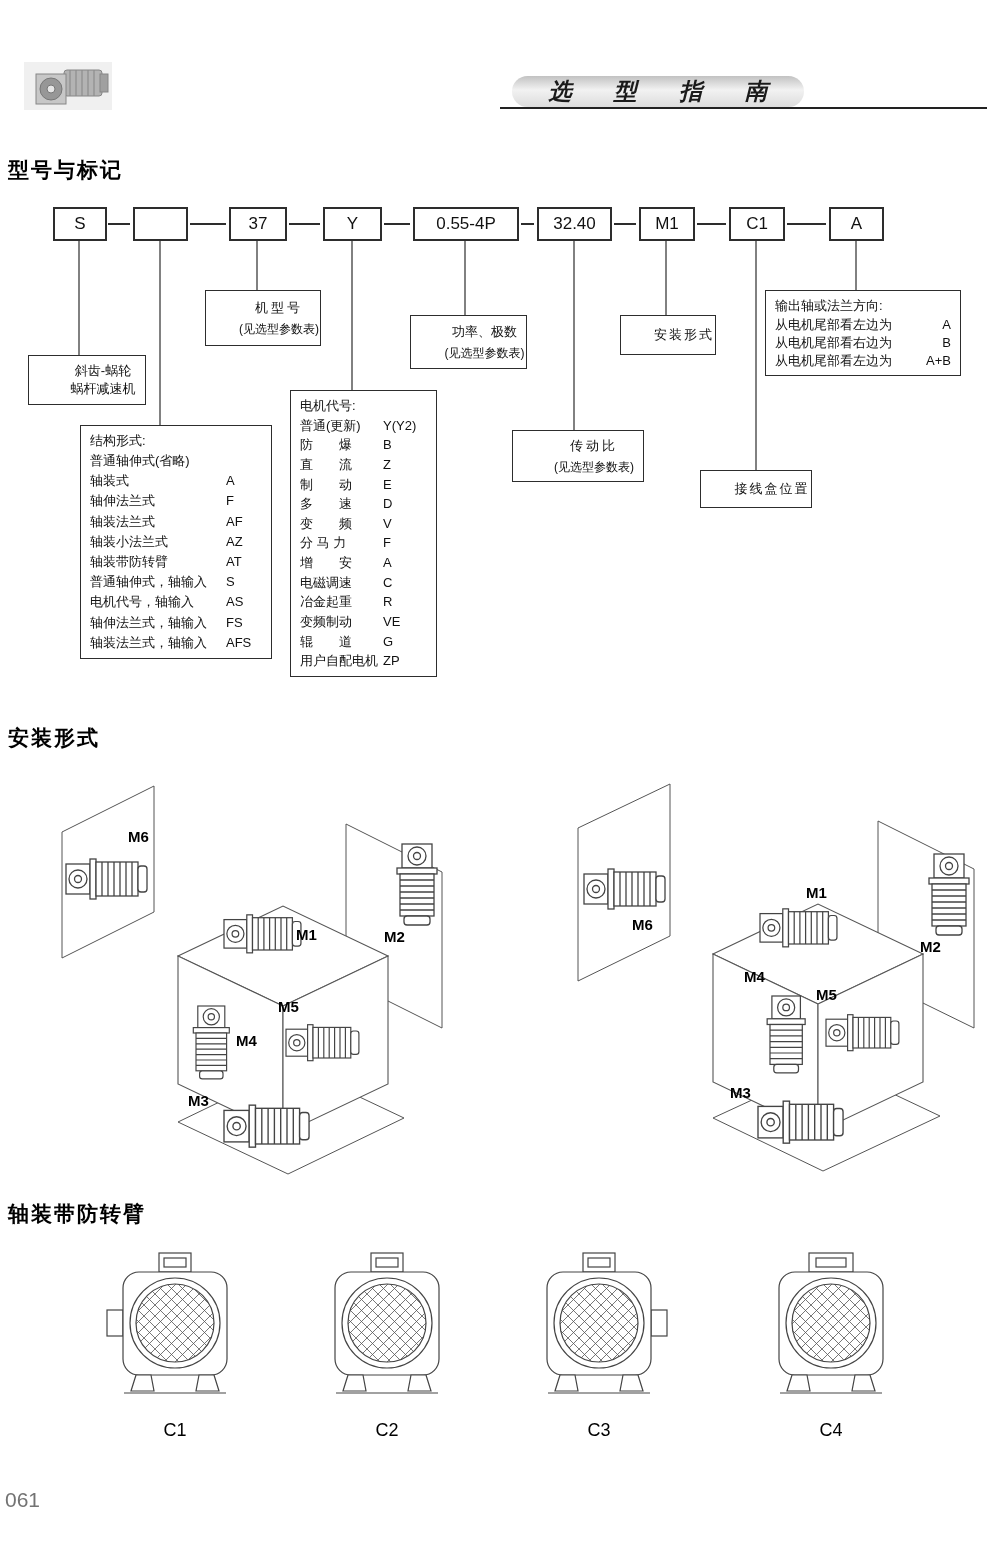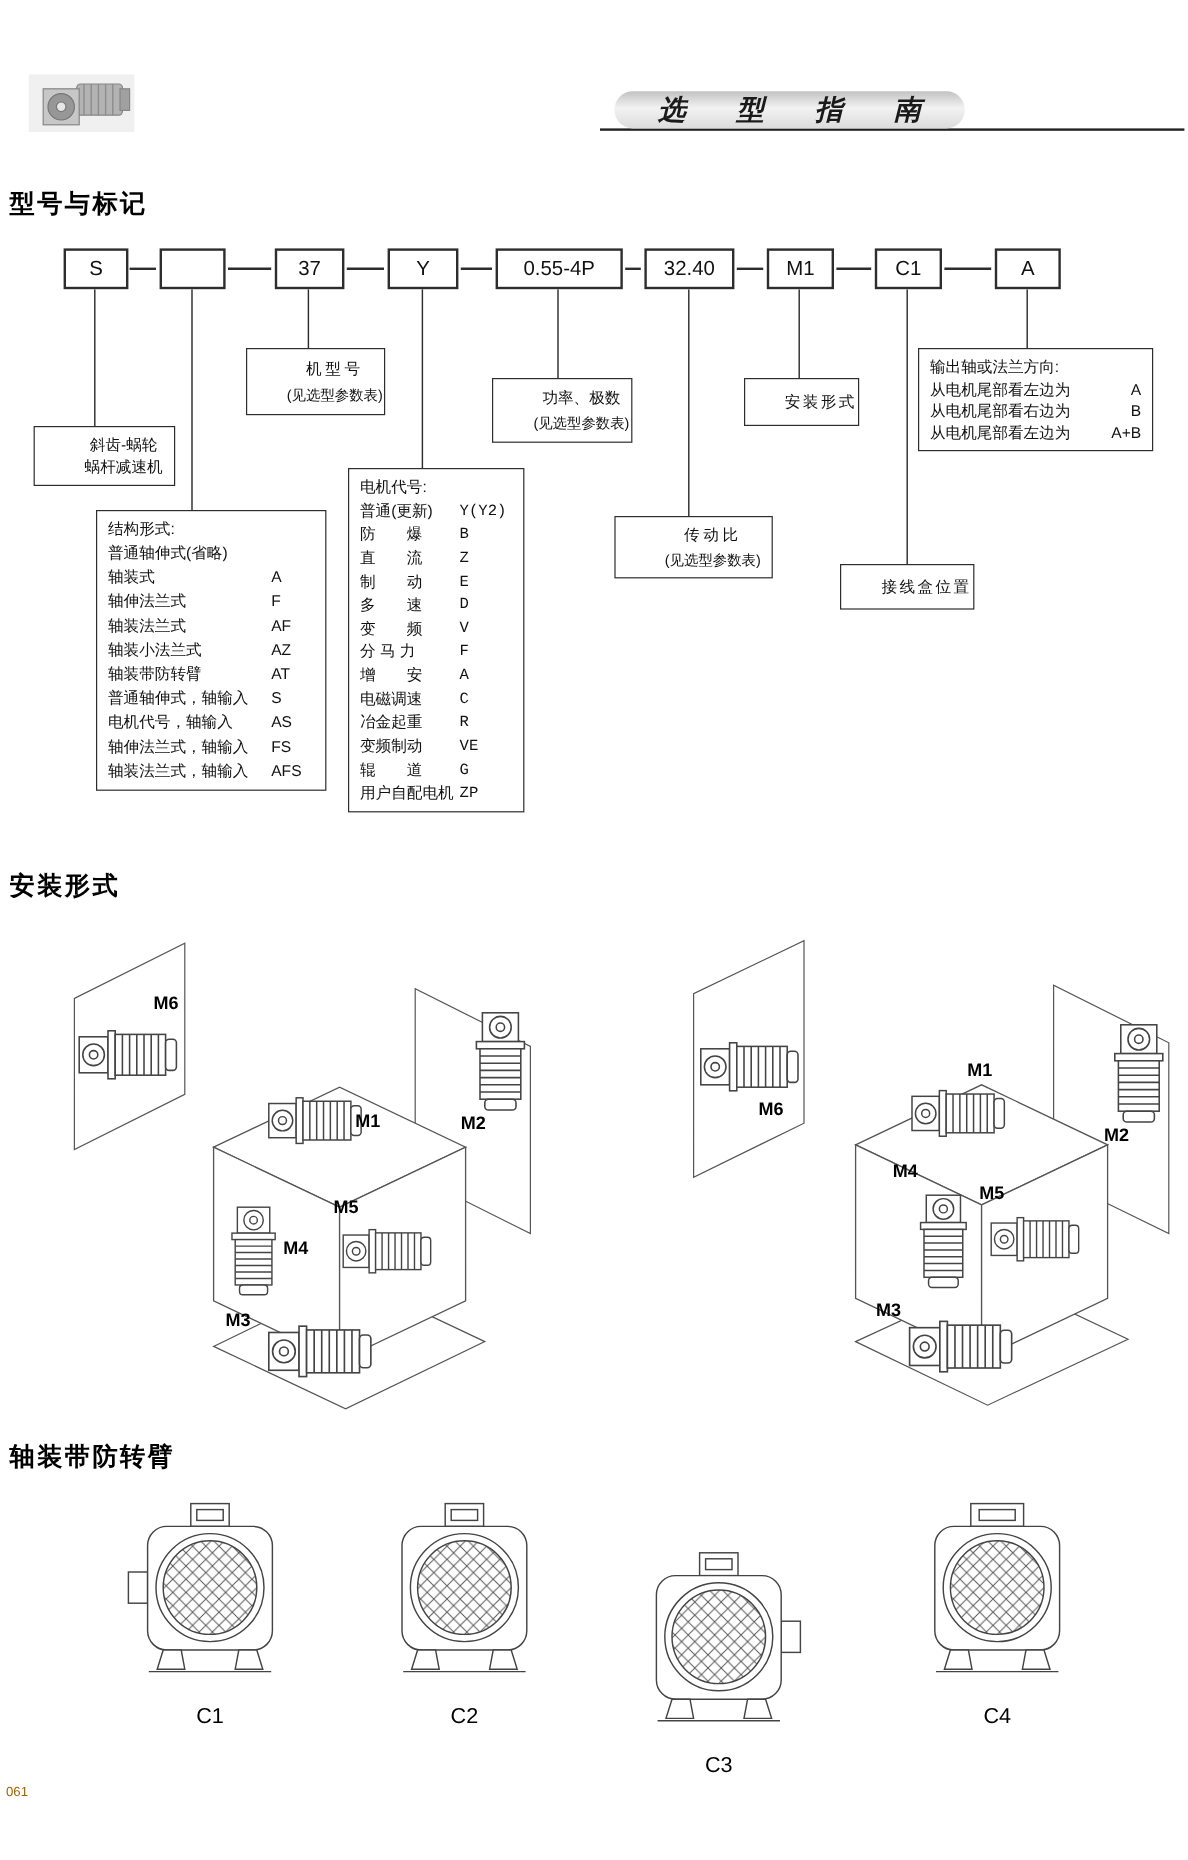--- a/index.html
+++ b/index.html
@@ -37,32 +37,32 @@
     font-size:13px; line-height:18px; color:#111; z-index:2;
   }
   .callout.center { display:flex; flex-direction:column; align-items:center; justify-content:center; text-align:center;padding-left:32px; }
   .callout .small { font-size:12px; margin-top:3px; }
   .listbox { display:flex; flex-direction:column; padding:5px 9px; }
   .ltitle { line-height:20px; white-space:nowrap; }
   .vlist { flex:1; display:flex; flex-direction:column; justify-content:space-around; }
   .row { display:flex; align-items:flex-end; }
   .row .lbl { flex:1; white-space:nowrap; }
   .row .code { width:36px; white-space:nowrap; }
-  .motorbox .row .code { width:44px;font-family:Liberation Mono, monospace; }
+  .motorbox .row .code { width:44px; }
   .outputbox .row .code { width:38px; text-align:right; }
 
   
   .diagram { position:absolute; z-index:1; }
   .mlabel { position:absolute; font-size:15px; font-weight:700; color:#000; }
 
   
   .junction-unit { position:absolute; width:150px; text-align:center; z-index:1; }
   .jlabel { font-size:18px; margin-top:10px; color:#000; }
 
-  .pagenum { position:absolute; left:5px; top:1488px; font-size:11px; color:#a16207; }
+  .pagenum { position:absolute; left:5px; top:1488px; font-size:21px; color:#737373; }
 
   svg { display:block; }
 </style>
 </head>
 <body>
 
 <svg width="0" height="0" style="position:absolute" aria-hidden="true">
   <defs>
     <g id="motorG" stroke="#444" stroke-width="1.3" fill="#fff">
       <rect x="0" y="8" width="24" height="30"></rect>
@@ -364,21 +364,21 @@
       <circle cx="75" cy="73" r="45"></circle>
       <circle cx="75" cy="73" r="39" fill="url(#xhatch)"></circle>
       <path d="M36,125 L31,141 L54,141 L51,125 Z"></path>
       <path d="M114,125 L119,141 L96,141 L99,125 Z"></path>
       <line x1="24" y1="143" x2="126" y2="143"></line>
     </g>
   </svg>
   <div class="jlabel">C2</div>
 </div>
 
-<div class="junction-unit" style="left:524px;top:1291px">
+<div class="junction-unit" style="left:524px;top:1250px">
   <svg width="150" height="160" viewBox="0 0 150 160">
     <g fill="#fff" stroke="#444" stroke-width="1.2">
       <rect x="59" y="3" width="32" height="19"></rect>
       <rect x="64" y="8" width="22" height="9" fill="none"></rect>
       <rect x="127" y="60" width="16" height="26"></rect>
       <rect x="23" y="22" width="104" height="103" rx="16"></rect>
       <circle cx="75" cy="73" r="45"></circle>
       <circle cx="75" cy="73" r="39" fill="url(#xhatch)"></circle>
       <path d="M36,125 L31,141 L54,141 L51,125 Z"></path>
       <path d="M114,125 L119,141 L96,141 L99,125 Z"></path>

